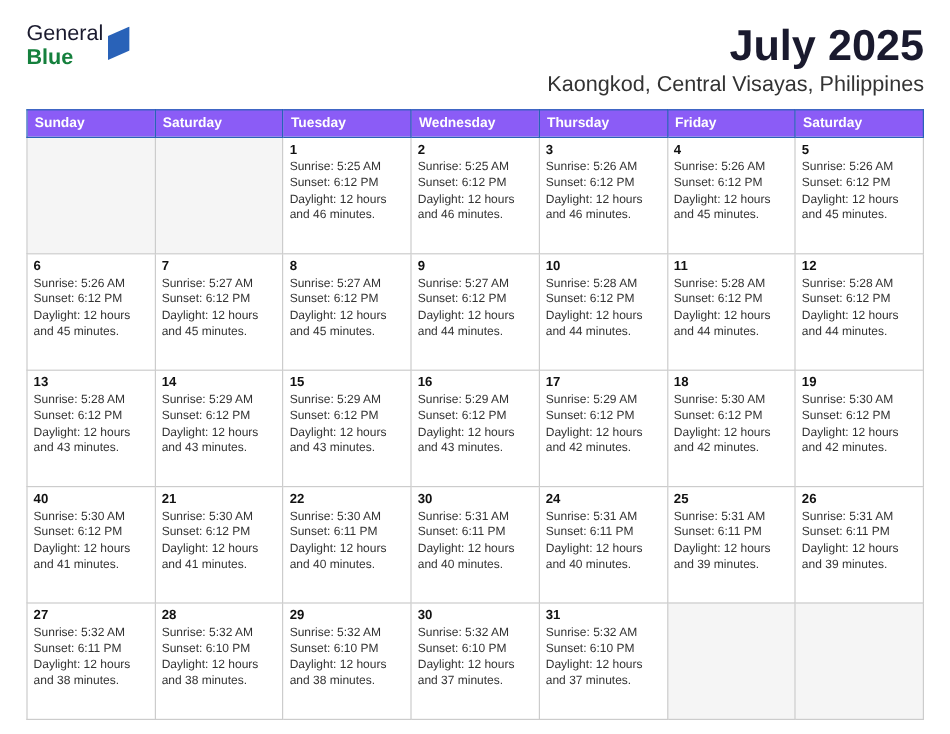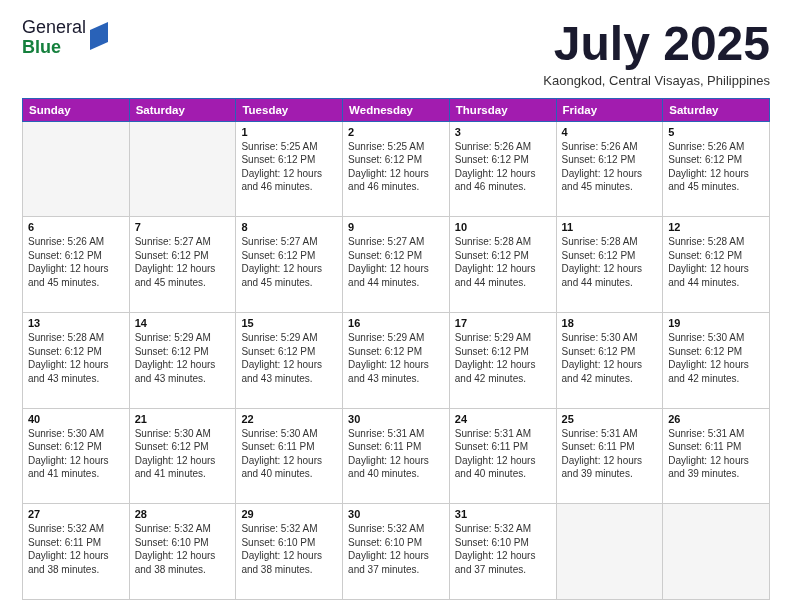--- a/index.html
+++ b/index.html
@@ -36,39 +36,39 @@
     .logo-icon {
       width: 18px;
       height: 28px;
       margin-left: 2px;
       margin-top: -4px;
     }
     .title-block {
       text-align: right;
     }
     .month-title {
-      font-size: 48px;
+      font-size: 36px;
       font-weight: bold;
       color: #1a1a2e;
       line-height: 1.1;
     }
     .subtitle {
-      font-size: 13px;
+      font-size: 18px;
       color: #333;
       margin-top: 2px;
     }
     .calendar {
       flex: 1;
       border: 1px solid #ccc;
       border-collapse: collapse;
       width: 100%;
       table-layout: fixed;
     }
     .calendar th {
-      background: #a21caf;
+      background: #8b5cf6;
       color: #fff;
       font-size: 11.5px;
       font-weight: bold;
       padding: 5px 6px;
       border: 1px solid #2962b8;
       text-align: left;
     }
     .calendar td {
       border: 1px solid #ccc;
       vertical-align: top;

